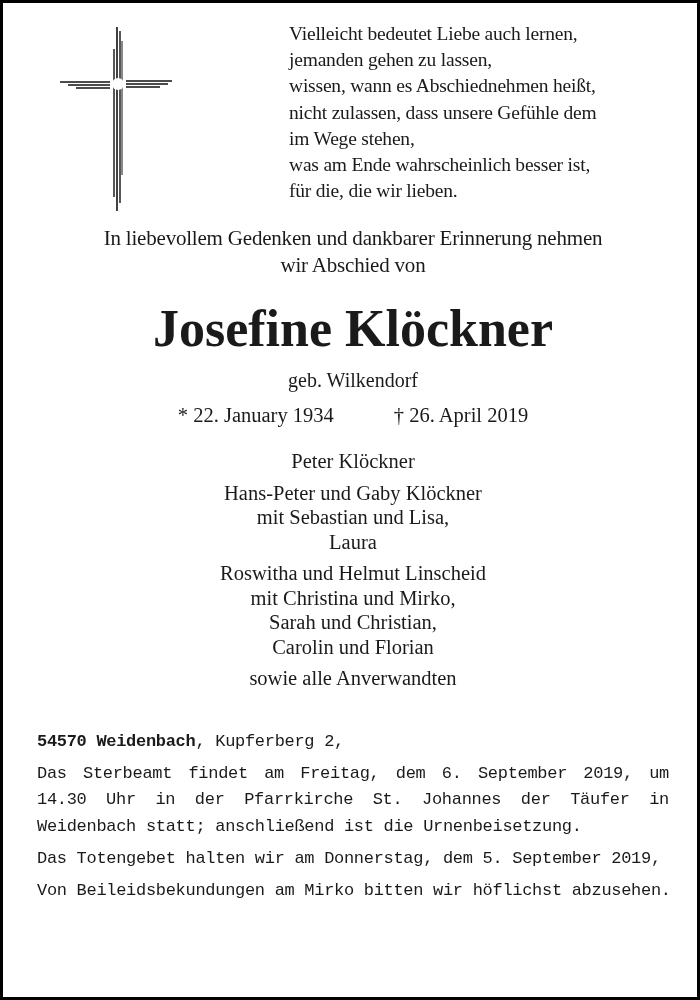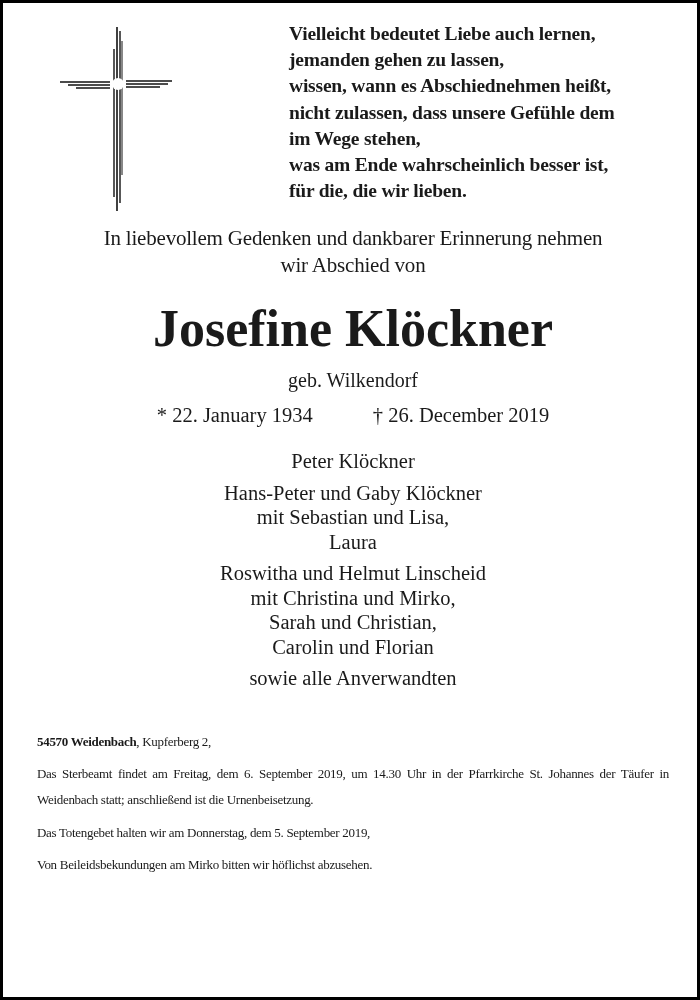--- a/index.html
+++ b/index.html
@@ -5,33 +5,33 @@
     html, body { margin: 0; padding: 0; background: #ffffff; }
     body { width: 700px; height: 1000px; position: relative; overflow: hidden; }
     .frame {
       position: absolute; left: 0; top: 0; width: 700px; height: 1000px;
       box-sizing: border-box; border: 3px solid #000; background: #fff;
       font-family: "Liberation Serif", "DejaVu Serif", serif; color: #1a1a1a;
     }
     .cross { position: absolute; left: 55px; top: 22px; width: 118px; height: 188px; }
     .poem {
       position: absolute; left: 286px; top: 18px; width: 400px;
-      font-size: 19.5px; line-height: 26.2px; letter-spacing: -0.2px; font-weight: bold;
+      font-size: 19.5px; line-height: 26.2px; letter-spacing: -0.2px;
     }
     .poem div { white-space: nowrap; }
     .center { position: absolute; left: 0; width: 700px; text-align: center; white-space: nowrap; }
     .intro { top: 222px; font-size: 21px; line-height: 27px; letter-spacing: -0.2px; }
     .name { top: 296px; font-size: 52px; line-height: 60px; font-weight: bold; letter-spacing: 0px; }
     .maiden { top: 364px; font-size: 20px; line-height: 26px; }
     .dates { top: 398px; font-size: 20.5px; line-height: 28px; }
     .dates span { display: inline-block; }
     .dates .gap { width: 60px; }
     .mourners { position: absolute; left: 0; width: 700px; top: 446px; text-align: center; font-size: 20.5px; line-height: 24.5px; }
     .mourners .group { margin-bottom: 7px; white-space: nowrap; }
-    .details { position: absolute; left: 34px; width: 632px; top: 726px; font-size: 13px; line-height: 26.2px; letter-spacing: -0.3px; }
+    .details { position: absolute; left: 34px; width: 632px; top: 726px; font-size: 17px; line-height: 26.2px; letter-spacing: -0.3px; font-family: Liberation Mono, monospace; }
     .details p { margin: 0 0 6px 0; }
     .details .justify { text-align: justify; text-align-last: left; }
     .details .nowrap { white-space: nowrap; }
     b { font-weight: bold; }
   </style>
 </head>
 <body>
 
 <div class="frame">
 
@@ -67,21 +67,21 @@
   <div class="center intro">
     <div>In liebevollem Gedenken und dankbarer Erinnerung nehmen</div>
     <div>wir Abschied von</div>
   </div>
 
   <div class="center name">Josefine Klöckner</div>
 
   <div class="center maiden">geb. Wilkendorf</div>
 
   <div class="center dates">
-    <span>* 22. January 1934</span><span class="gap"></span><span>† 26. December 2019</span>
+    <span>* 22. January 1934</span><span class="gap"></span><span>† 26. April 2019</span>
   </div>
 
   <div class="mourners">
     <div class="group">
       <div>Peter Klöckner</div>
     </div>
     <div class="group">
       <div>Hans-Peter und Gaby Klöckner</div>
       <div>mit Sebastian und Lisa,</div>
       <div>Laura</div>

